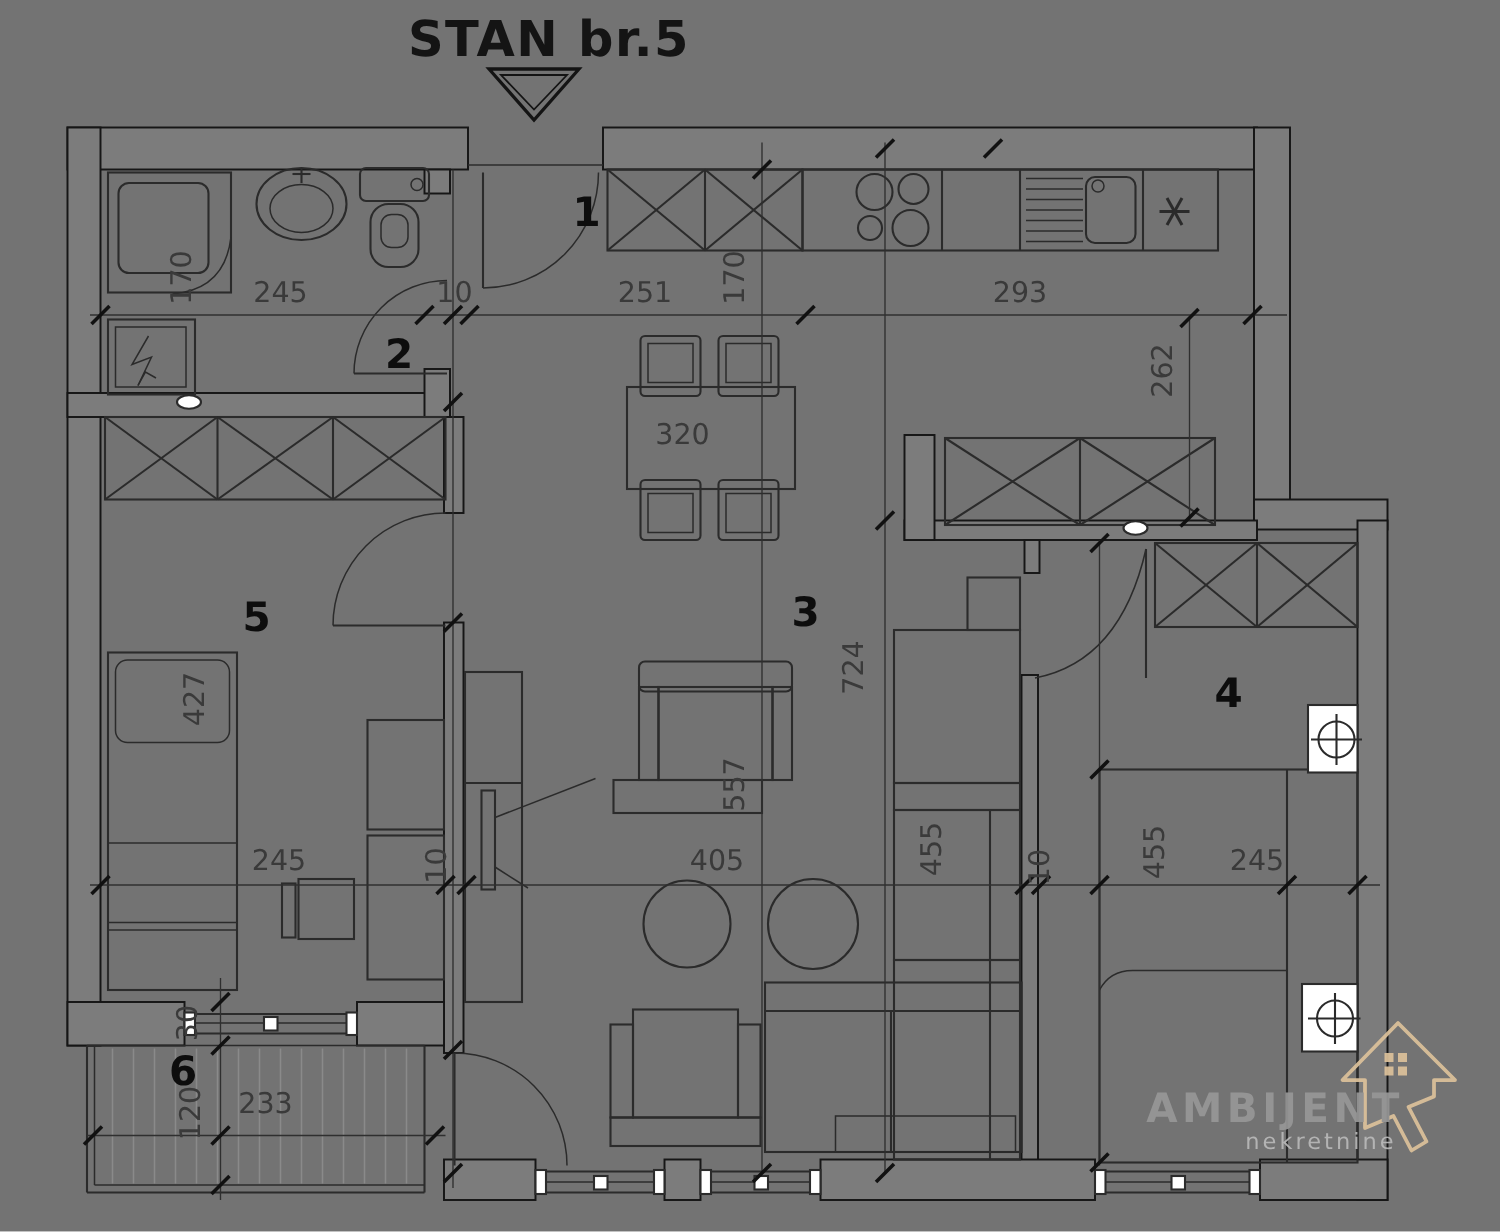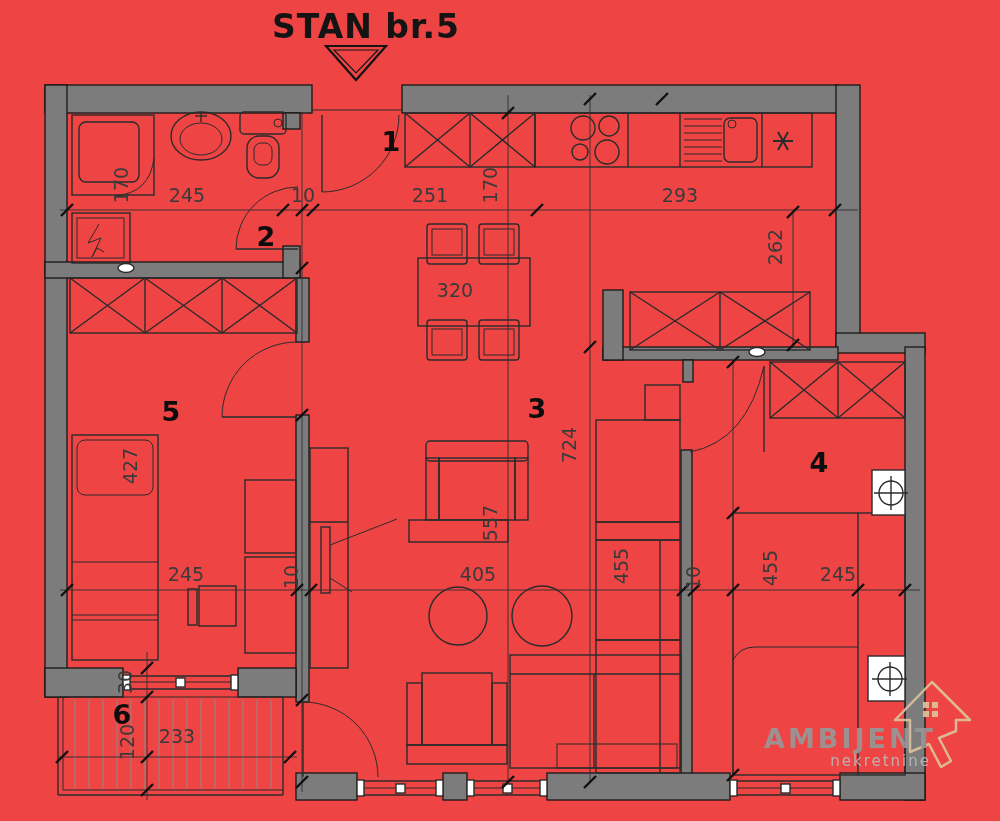--- a/index.html
+++ b/index.html
@@ -1,16 +1,16 @@
 <!DOCTYPE html>
 <html><head>
 <meta charset="utf-8">
 <style>
   html,body{margin:0;padding:0;background:#ffffff;}
-  .plan{position:relative;width:1000px;height:821px;background:#ef4444;overflow:hidden;
+  .plan{position:relative;width:1000px;height:821px;background:#737373;overflow:hidden;
         font-family:"DejaVu Sans",sans-serif;}
   svg text{font-family:"DejaVu Sans",sans-serif;}
   .wall{fill:#7c7c7c;stroke:#161616;stroke-width:1.3;}
   .fur{fill:none;stroke:#2b2b2b;stroke-width:1.4;}
   .furw{fill:#ffffff;stroke:#2b2b2b;stroke-width:1.4;}
   .thin{fill:none;stroke:#2b2b2b;stroke-width:1;}
   .dimline{stroke:#2f2f2f;stroke-width:0.9;fill:none;}
   .tick{stroke:#111111;stroke-width:2.4;}
   .dimtext{font-size:19px;fill:#3a3a3a;}
   .roomnum{font-size:27px;font-weight:bold;fill:#0d0d0d;}

